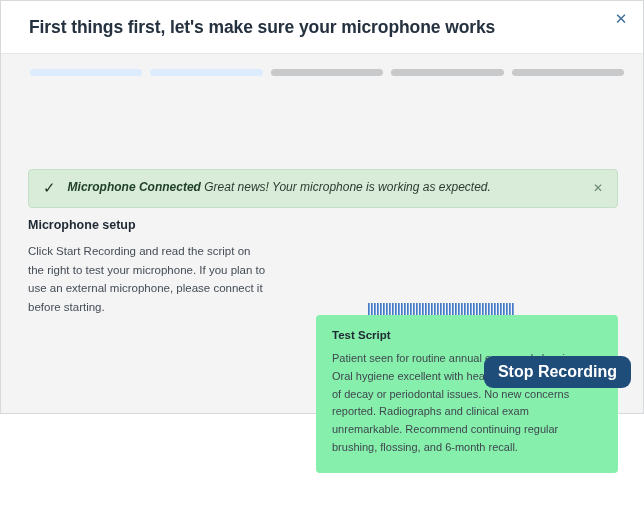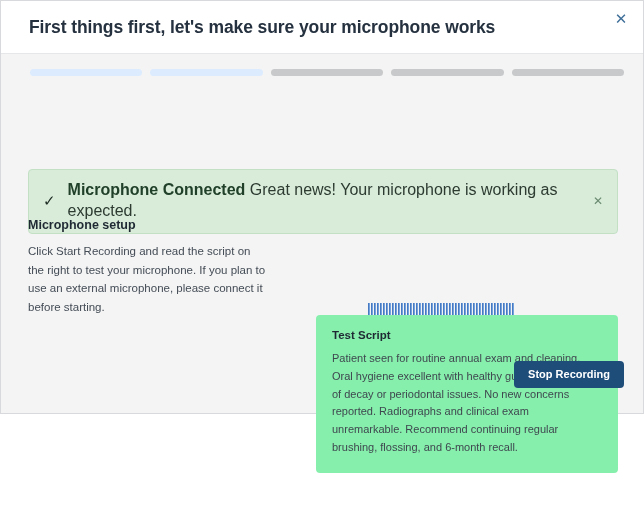--- a/index.html
+++ b/index.html
@@ -97,24 +97,25 @@
     display: flex;
     align-items: center;
   }
   #alert-check {
     font-size: 15px;
     color: #1d2b22;
     margin-right: 12px;
     line-height: 1;
   }
   #alert-text {
-    font-size: 16px;
+    font-size: 12px;
     color: #2d3b31;
     line-height: 1.3;
     flex: 1 1 auto;
+    font-style: italic;
   }
   #alert-strong {
     font-weight: bold;
     color: #21402a;
   }
   #alert-close {
     font-size: 12px;
     color: #6b8a70;
     cursor: pointer;
     background: transparent;
@@ -183,28 +184,28 @@
     margin-bottom: 9px;
   }
   #script-body {
     font-size: 11px;
     line-height: 1.62;
     color: #3f474f;
   }
   
   #stop-btn {
     position: absolute;
-    right: 19px;
+    right: 12px;
     bottom: 25px;
     background: #1f4d7a;
     color: #ffffff;
-    font-size: 11px;
+    font-size: 16px;
     font-weight: bold;
     border: none;
-    border-radius: 4px;
+    border-radius: 9px;
     padding: 8px 14px;
     cursor: pointer;
     font-family: "Liberation Sans", sans-serif;
     line-height: 1;
   }
 </style>
 </head>
 <body>
 
 <div id="modal">

